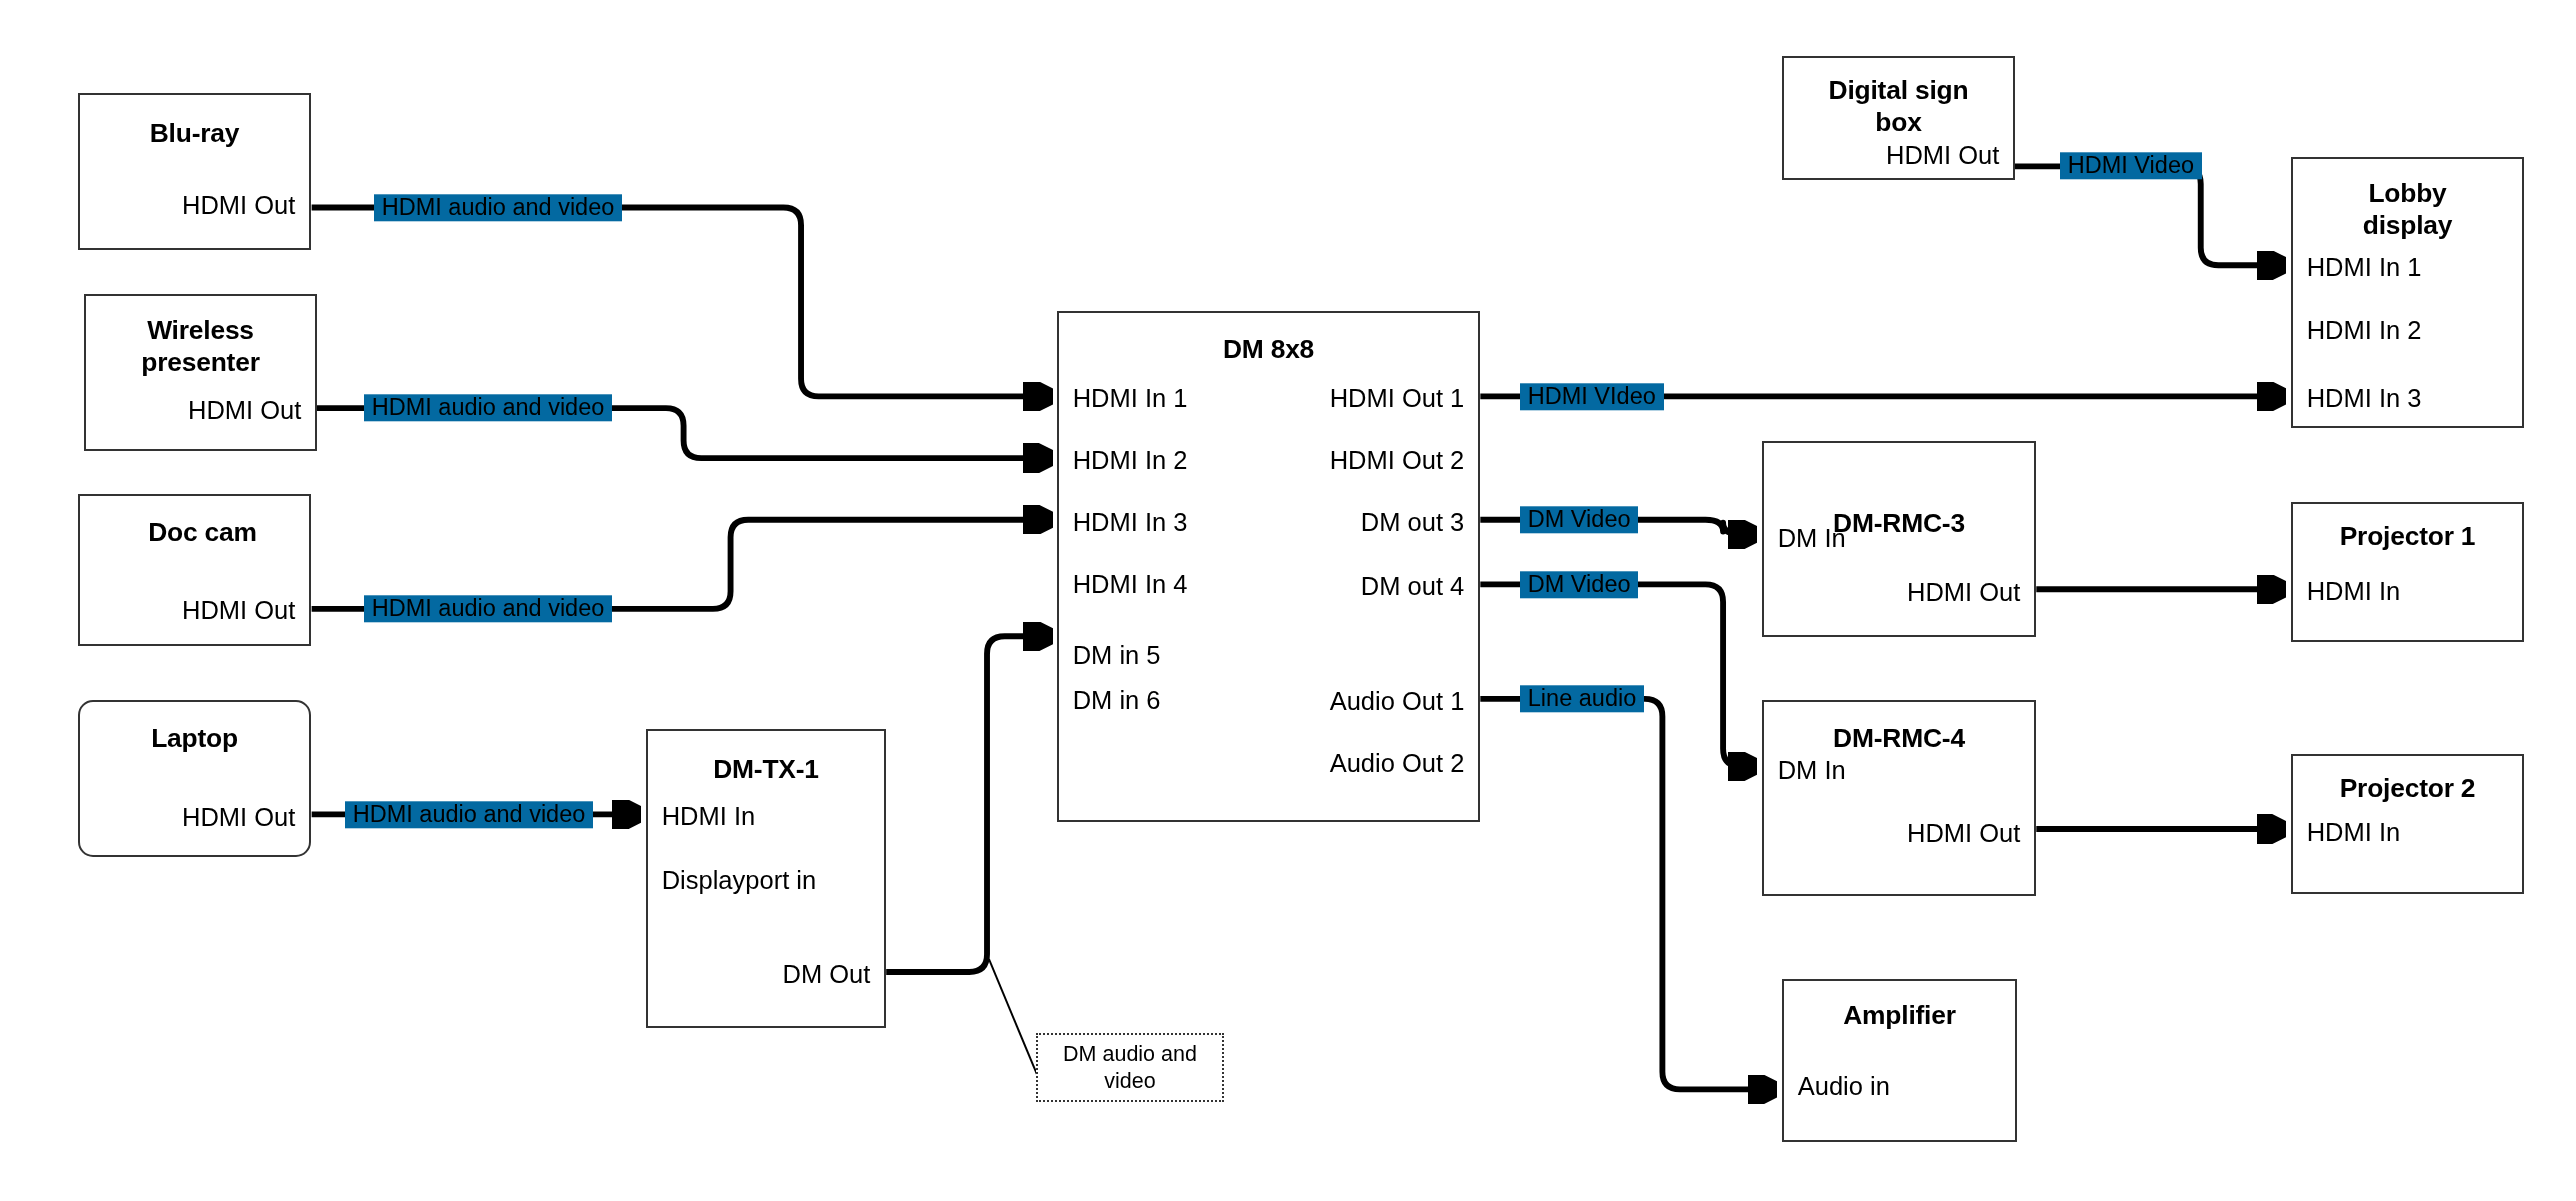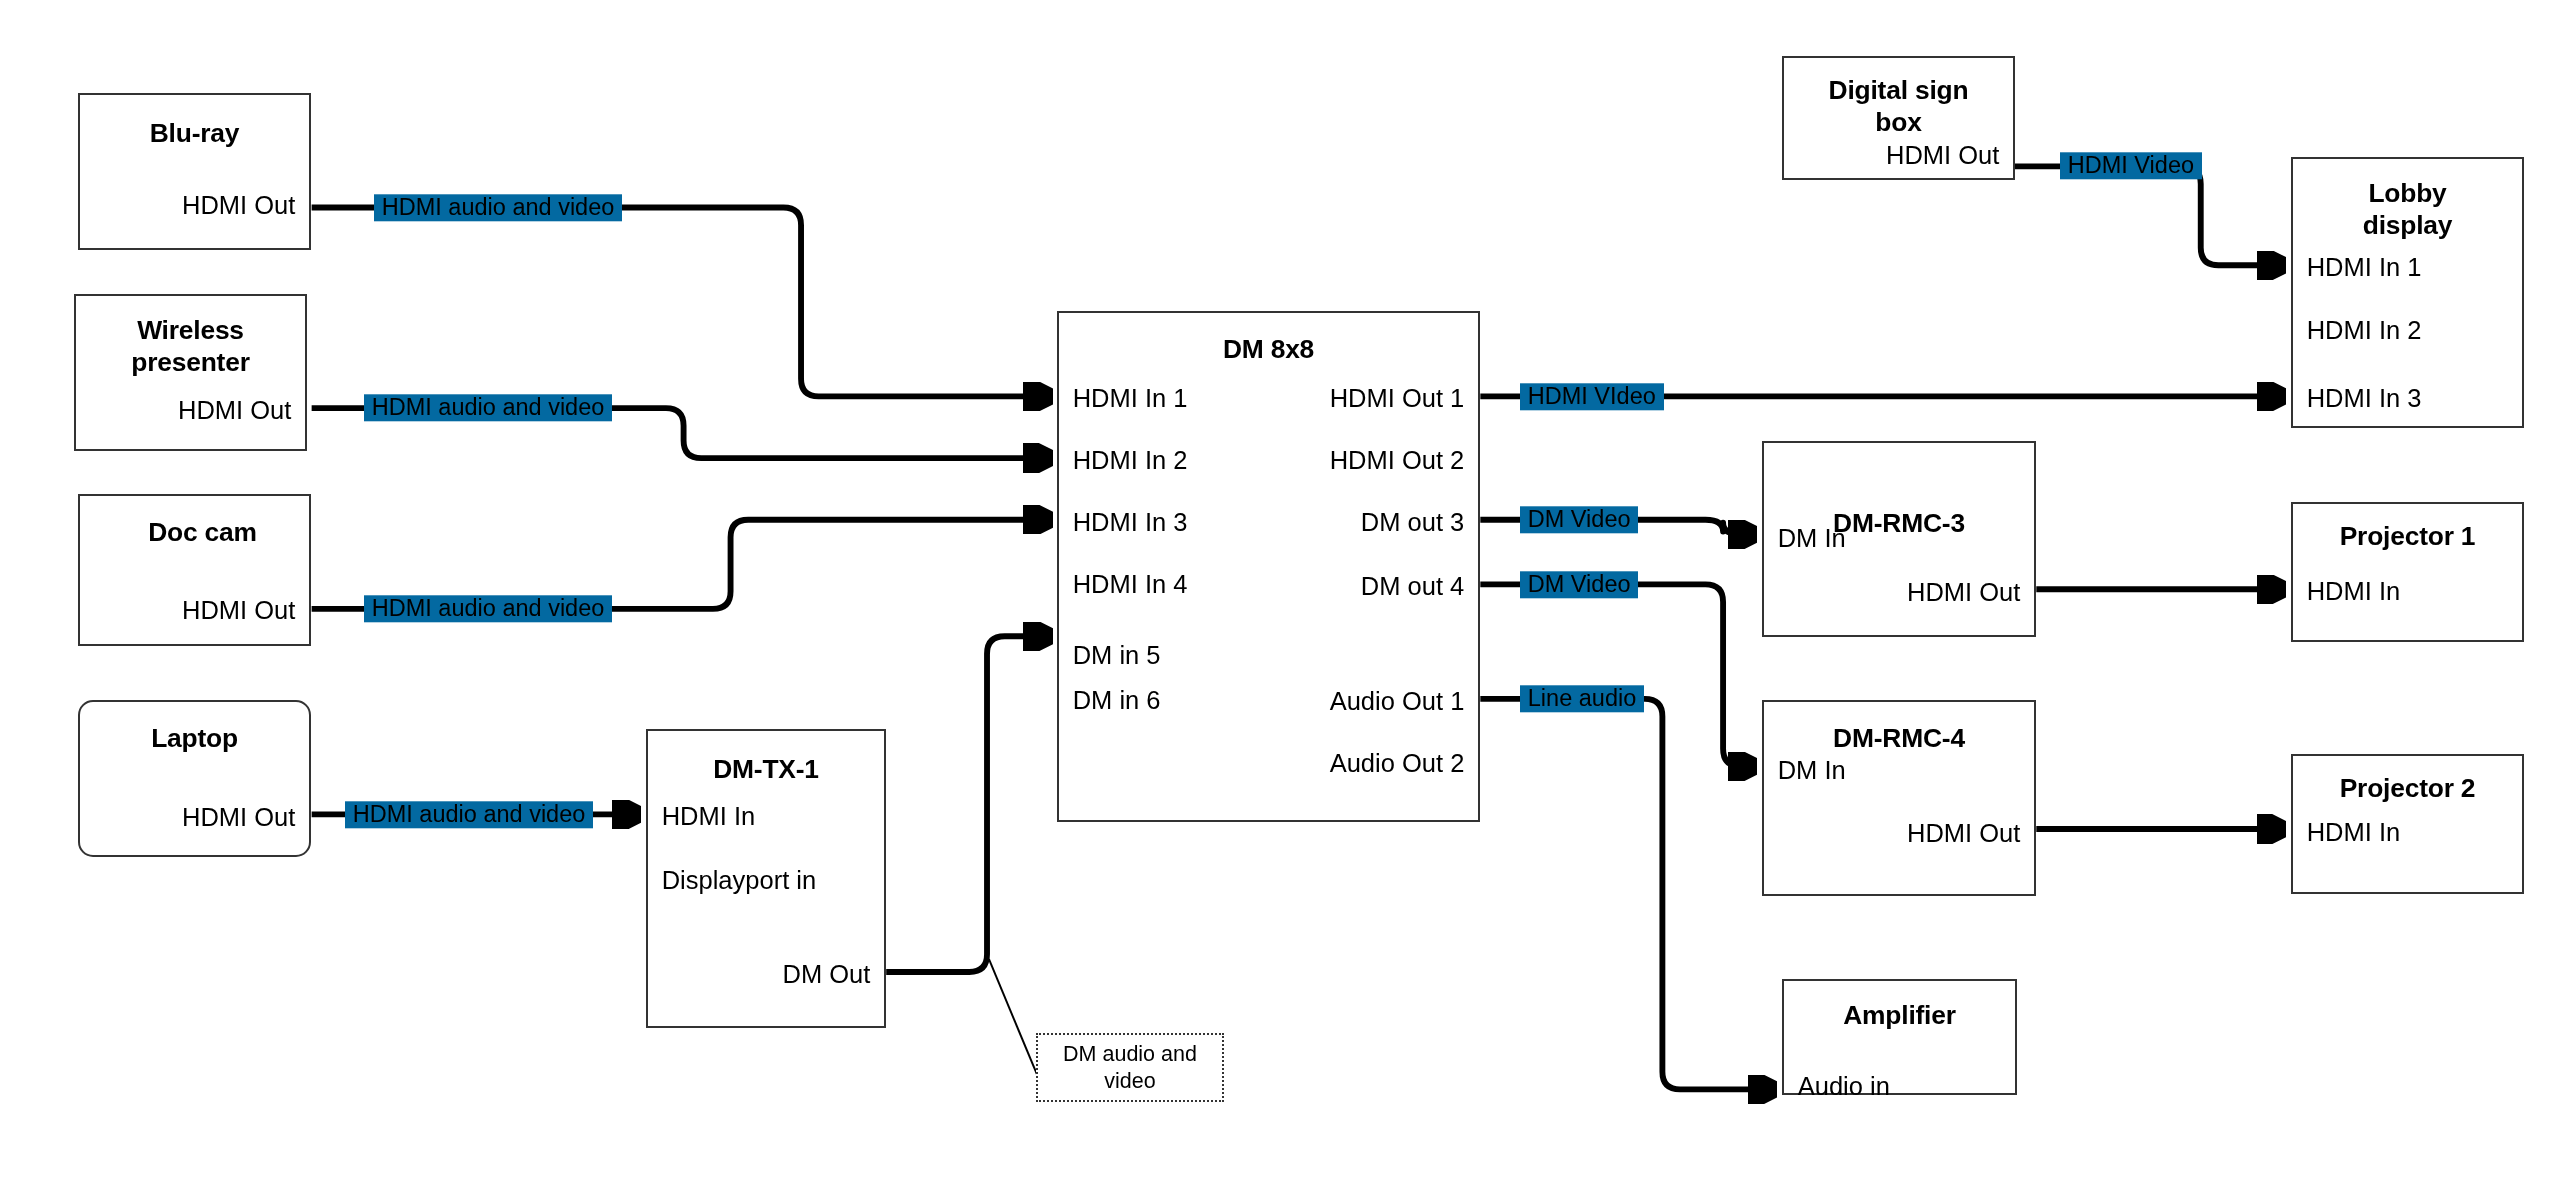--- a/index.html
+++ b/index.html
@@ -142,21 +142,21 @@
 
   <div class="wlabel" style="left:1520px; top:585px;">DM Video</div>
 
   <div class="wlabel" style="left:1520px; top:699px;">Line audio</div>
 
   <div class="node" style="left:78px; top:93px; width:233px; height:157px;">
     <div class="title" style="top:21.5px;">Blu-ray</div>
     <div class="port right" style="top:96px;">HDMI Out</div>
   </div>
 
-  <div class="node" style="left:74px; top:294px; width:233px; height:157px;">
+  <div class="node" style="left:84px; top:294px; width:233px; height:157px;">
     <div class="title" style="top:17.6px; padding:0 17.6px;">Wireless presenter</div>
     <div class="port right" style="top:100px;">HDMI Out</div>
   </div>
 
   <div class="node" style="left:78px; top:494px; width:233px; height:152px;">
     <div class="title" style="top:19.6px;padding-left:16px;">Doc cam</div>
     <div class="port right" style="top:100px;">HDMI Out</div>
   </div>
 
   <div class="node" style="left:78px; top:700px; width:233px; height:157px;border-radius:15px;">
@@ -216,21 +216,21 @@
   <div class="node" style="left:2291px; top:502px; width:233px; height:140px;">
     <div class="title" style="top:15.7px;">Projector 1</div>
     <div class="port left" style="top:73px;">HDMI In</div>
   </div>
 
   <div class="node" style="left:2291px; top:754px; width:233px; height:140px;">
     <div class="title" style="top:15.7px;">Projector 2</div>
     <div class="port left" style="top:62px;">HDMI In</div>
   </div>
 
-  <div class="node" style="left:1782px; top:979px; width:235px; height:116px;">
+  <div class="node" style="left:1782px; top:979px; width:235px; height:163px;">
     <div class="title" style="top:17.6px;">Amplifier</div>
     <div class="port left" style="top:91px;">Audio in</div>
   </div>
 
   <div class="note" style="left:1036px; top:1033px; width:188px; height:69px;">
     <span>DM audio and video</span>
   </div>
 
 </div>
 

